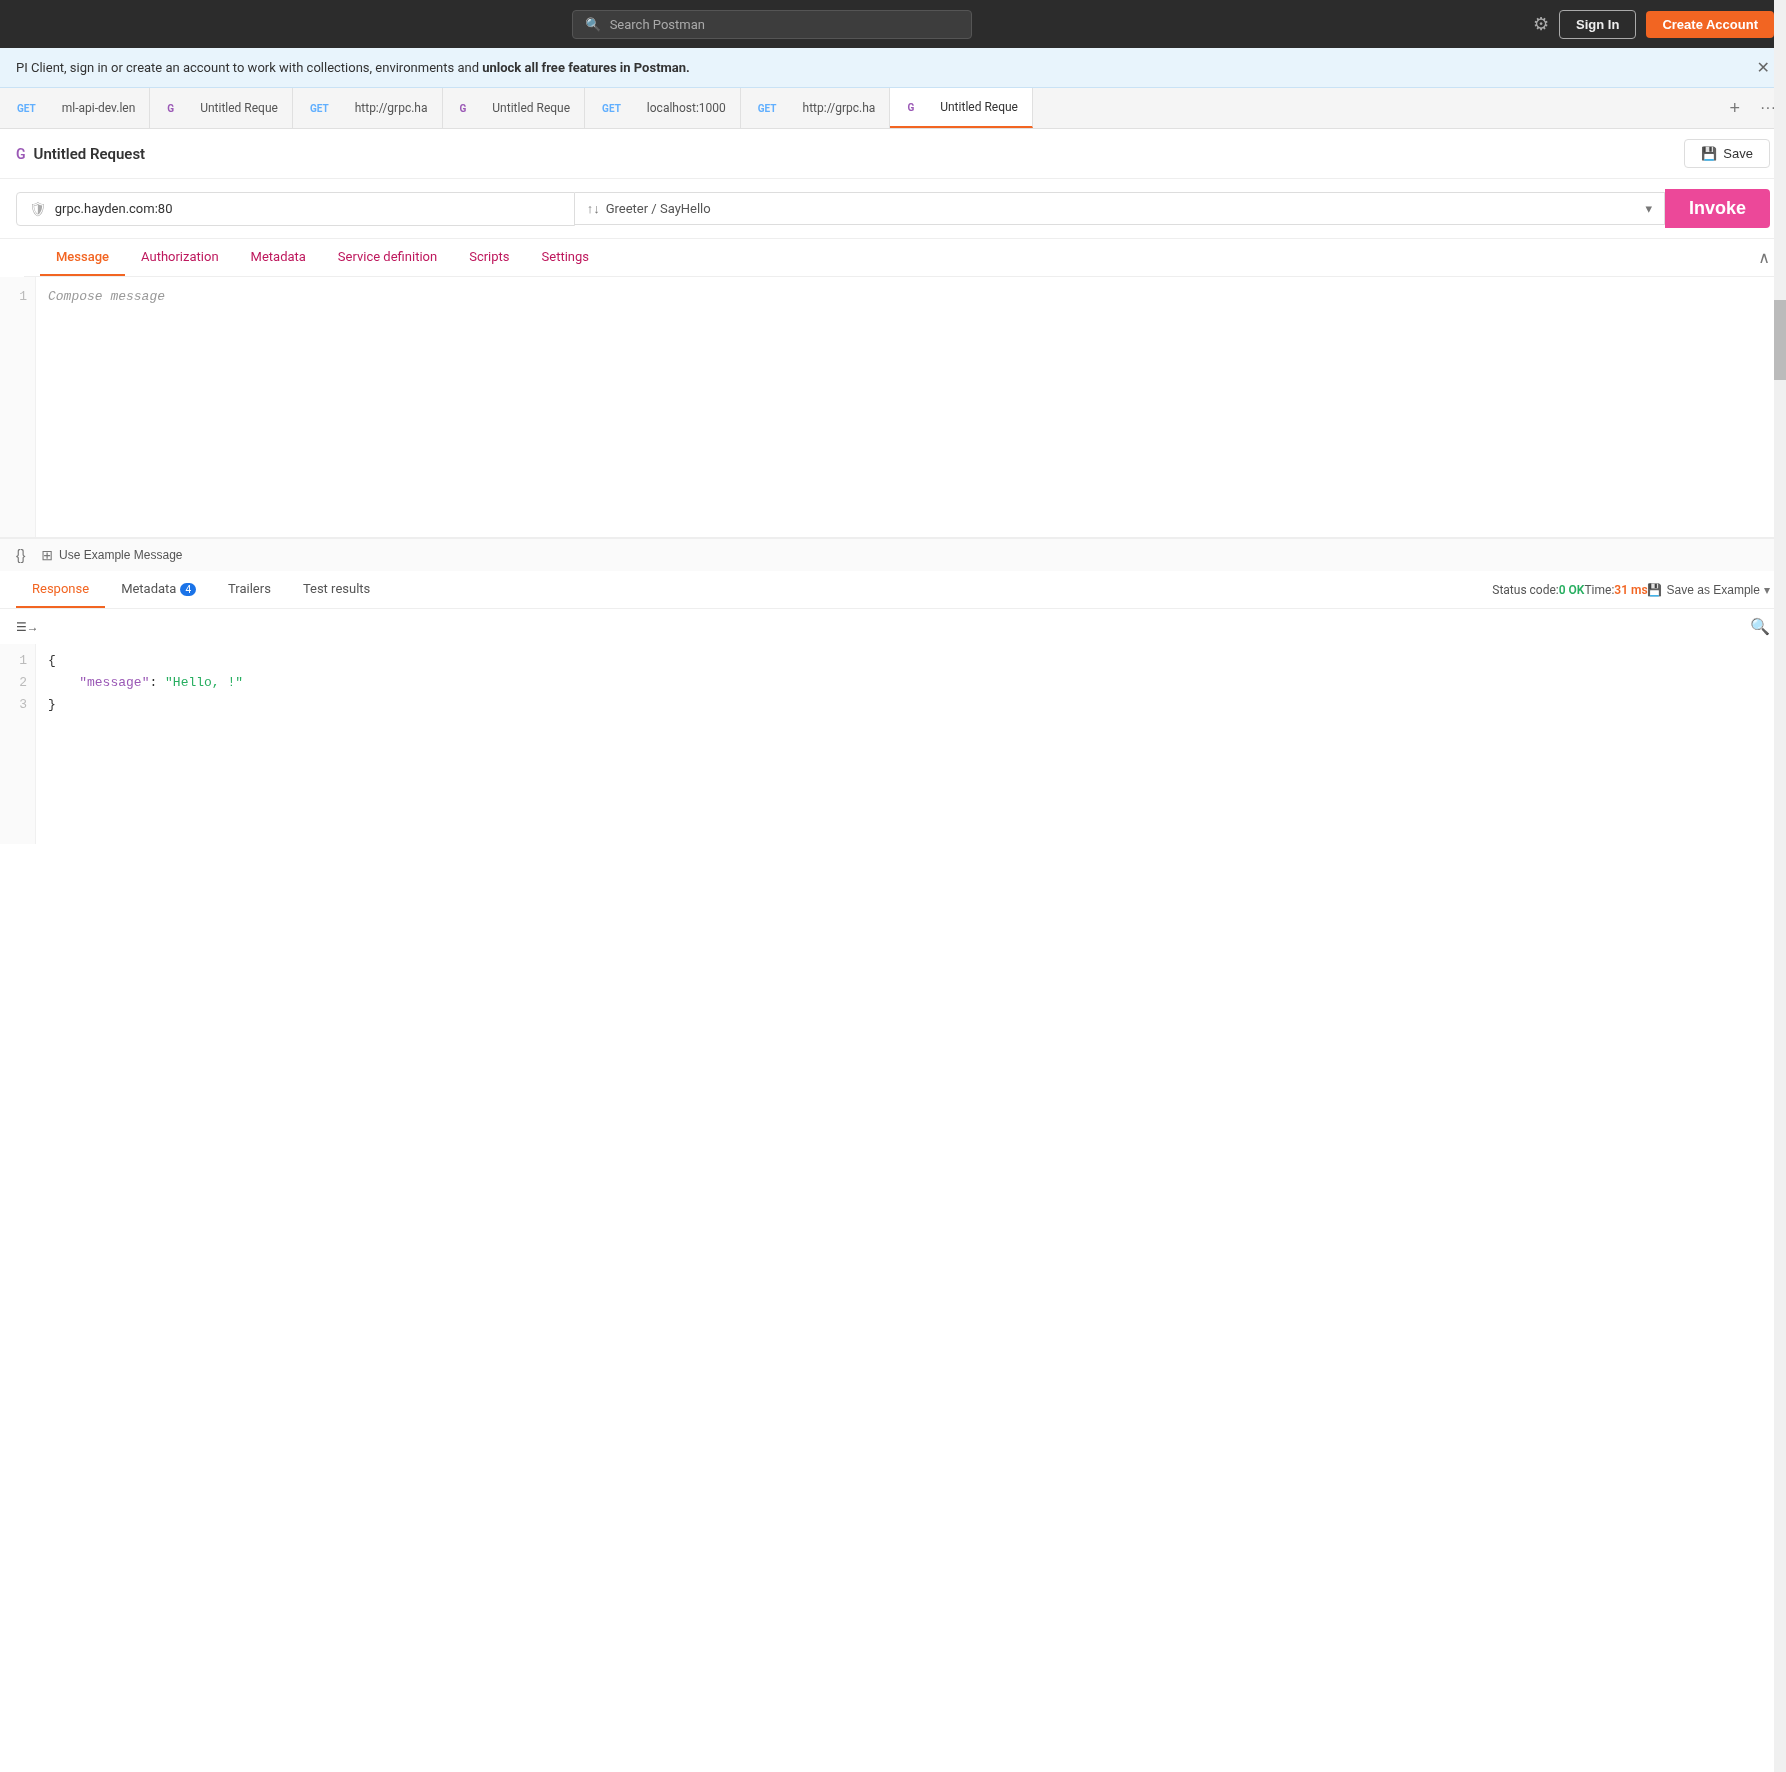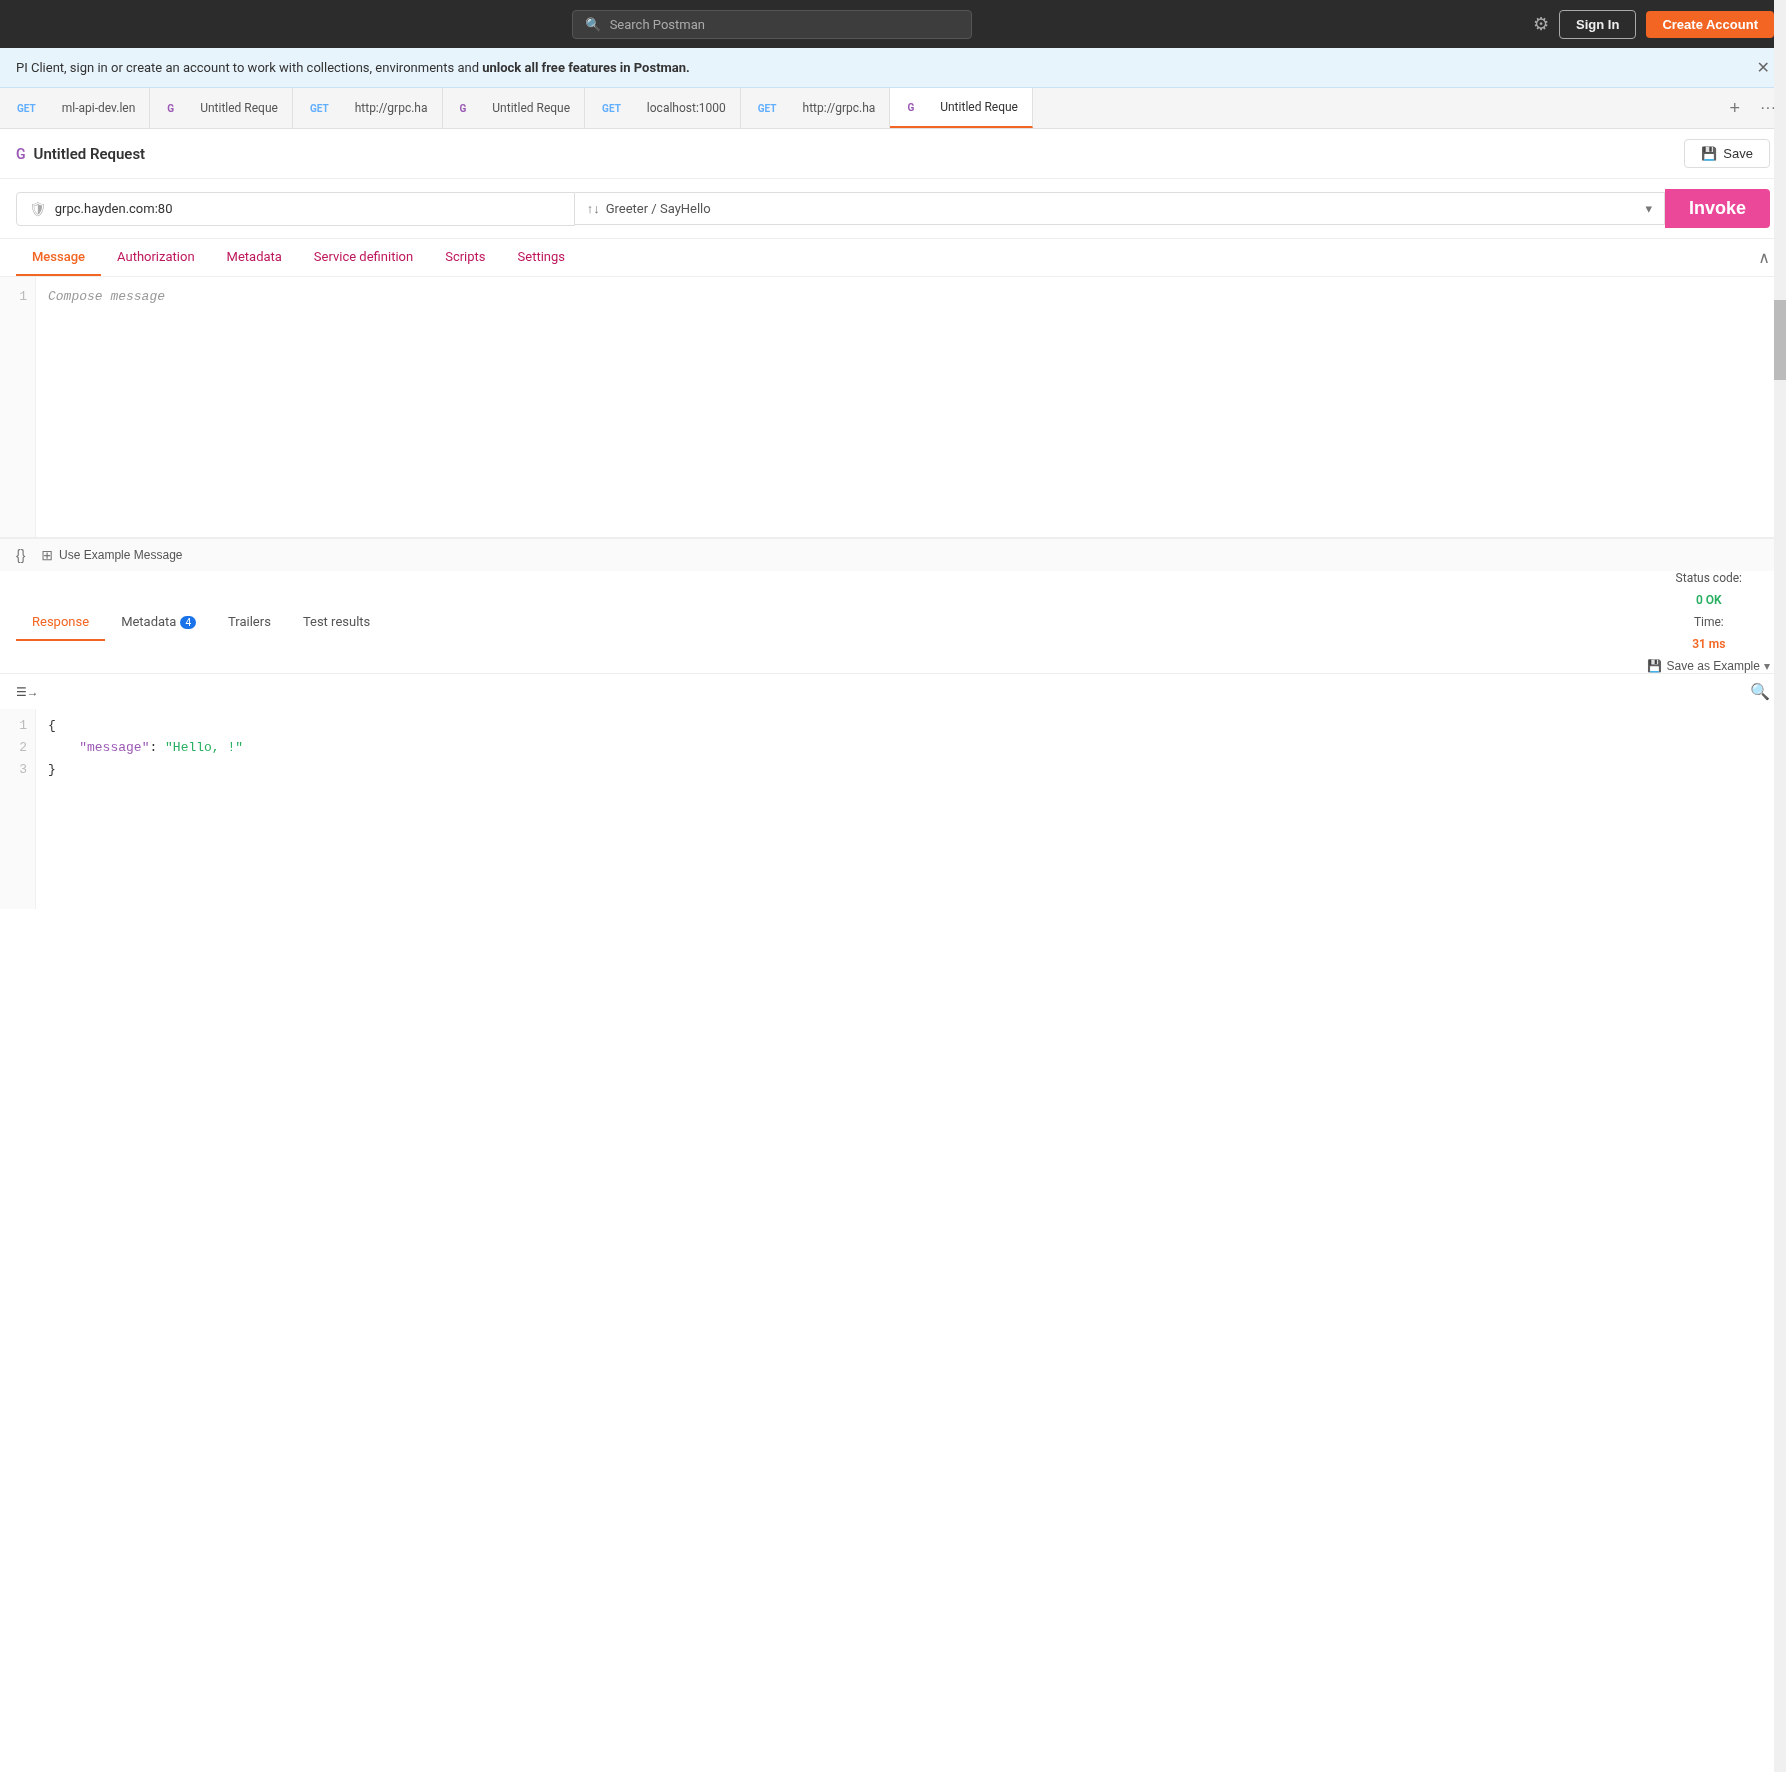--- a/index.html
+++ b/index.html
@@ -97,21 +97,21 @@
     .url-method-selector .method-path { flex: 1; }
     .url-method-selector .chevron { color: #777; margin-left: auto; }
     .btn-invoke {
       background: #ec4899; color: #fff; border: none;
       padding: 9px 24px; border-radius: 0 4px 4px 0; cursor: pointer; font-size: 18px; font-weight: 600;
     }
 
     
     .section-tabs {
       display: flex; align-items: center; gap: 0;
-      border-bottom: 1px solid #eee; padding: 0 16px; background: #fff; position: relative;
+      border-bottom: 1px solid #eee; padding: 0 16px; background: #fff; position: relative; margin-left: 24px;
     }
     .section-tab {
       padding: 10px 16px; cursor: pointer; font-size: 13px; color: #be185d;
       border-bottom: 2px solid transparent; position: relative;
     }
     .section-tab.active { color: #f26522; border-bottom: 2px solid #f26522; font-weight: 500; }
     .section-tab-collapse { margin-left: auto; background: none; border: none; cursor: pointer; color: #777; font-size: 16px; }
 
     
     .message-area {
@@ -155,21 +155,21 @@
     }
     .response-tab {
       padding: 10px 16px; cursor: pointer; font-size: 13px; color: #555;
       border-bottom: 2px solid transparent;
     }
     .response-tab.active { color: #f26522; border-bottom: 2px solid #f26522; }
     .response-tab .badge {
       background: #1a73e8; color: #fff; border-radius: 8px;
       padding: 1px 5px; font-size: 10px; margin-left: 4px;
     }
-    .response-meta { margin-left: auto; display: flex; align-items: center; gap: 8px; font-size: 12px; color: #555; flex-direction: column; }
+    .response-meta { margin-left: auto; display: flex; align-items: center; gap: 0; font-size: 12px; color: #555; }
     .status-ok { color: #27ae60; font-weight: 600; }
     .time-value { color: #f26522; font-weight: 600; }
     .btn-save-example {
       display: flex; align-items: center; gap: 4px;
       background: none; border: none; cursor: pointer; color: #555; font-size: 12px;
     }
     .btn-save-example-chevron { color: #777; }
 
     
     .response-body {

